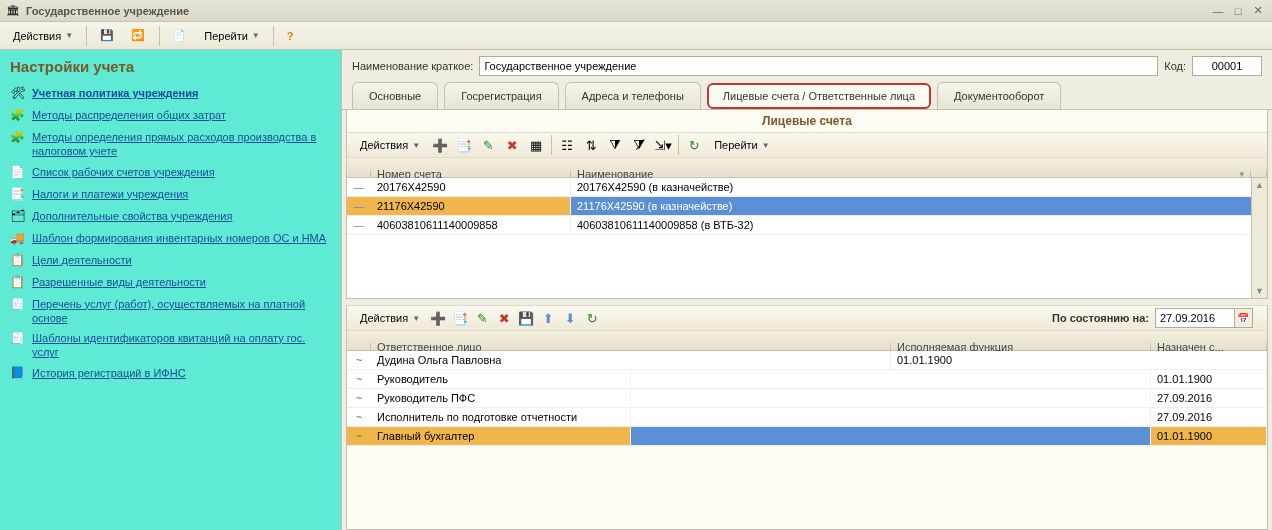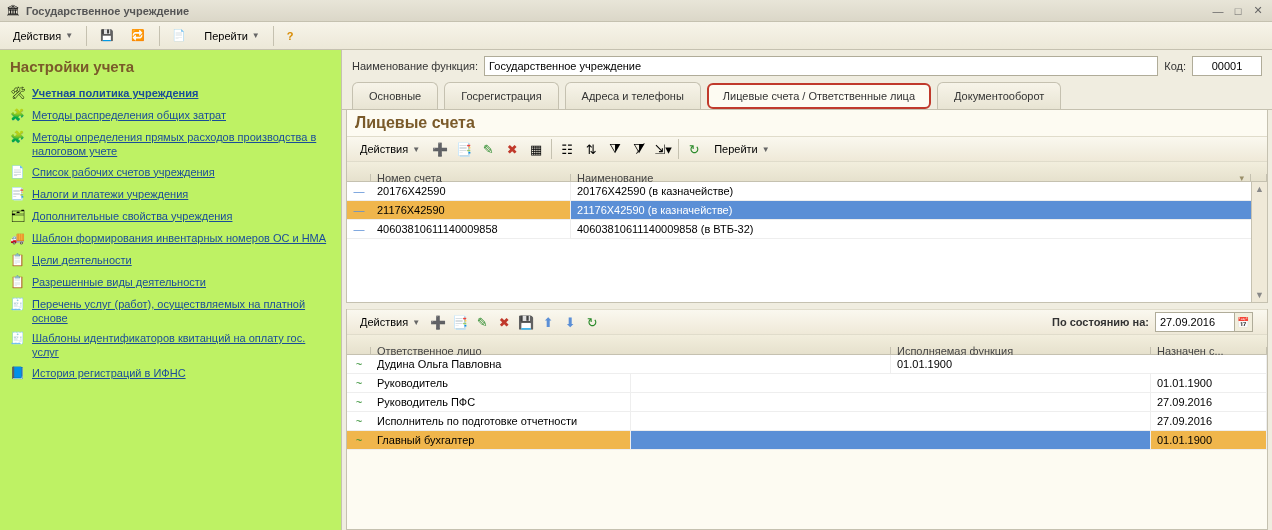--- a/index.html
+++ b/index.html
@@ -13,42 +13,42 @@
 .winbtns { display:flex; gap:4px; }
 .winbtn { width:16px;height:14px;display:flex;align-items:center;justify-content:center;color:#666;cursor:pointer;}
 
 .toolbar-main { height: 28px; background: linear-gradient(#f7f4e9,#ece8d8); border-bottom:1px solid #c5c1b0; display:flex;align-items:center;padding:0 6px;gap:4px;}
 .tbtn { height:22px;padding:0 6px;display:flex;align-items:center;gap:4px;cursor:pointer;border:1px solid transparent;border-radius:3px;}
 .tbtn .caret{font-size:8px;color:#666;}
 .sep{width:1px;height:20px;background:#c5c1b0;margin:0 2px;}
 
 .body{flex:1;display:flex;min-height:0;}
 
-.sidebar{width:342px;background:#bef264;border-right:1px solid #c5c1b0;padding:8px 10px;overflow:auto;}
+.sidebar{width:342px;background:#5eead4;border-right:1px solid #c5c1b0;padding:8px 10px;overflow:auto;}
 .sidebar h2{font-size:15px;font-weight:bold;color:#7a5a2a;margin-bottom:8px;}
 .navitem{display:flex;align-items:flex-start;gap:6px;padding:3px 0;line-height:1.3;}
 .navitem a{color:#1a4d99;text-decoration:underline;cursor:pointer;}
 .navitem.bold a{font-weight:bold;}
 .nav-icon{width:16px;height:16px;flex:0 0 16px;display:inline-flex;align-items:center;justify-content:center;font-size:12px;}
 
 .main{flex:1;display:flex;flex-direction:column;min-width:0;background:#f0ede0;}
 
 .header-row{display:flex;align-items:center;gap:6px;padding:6px 10px;}
 .header-row label{color:#333;}
 .header-row input[type=text]{height:20px;border:1px solid #b0ac99;background:#fff;padding:0 4px;font:inherit;}
 .name-input{flex:1;}
 .code-input{width:70px;text-align:center;}
 
 .tabs{display:flex;align-items:flex-end;gap:6px;padding:0 10px;height:28px;border-bottom:1px solid #c5c1b0;}
 .tab{height:27px;padding:0 16px;display:flex;align-items:center;background:linear-gradient(#f7f4e9,#e8e4d3);border:1px solid #c5c1b0;border-bottom:none;border-radius:6px 6px 0 0;cursor:pointer;color:#333;}
 .tab.active{background:#fdfbf2;font-weight:normal;}
 .tab.highlight{border:2px solid #c0392b;border-radius:6px;padding:0 14px;height:26px;}
 
 .panel{background:#fdfbf2;margin:0 4px;border:1px solid #c5c1b0;border-top:none;display:flex;flex-direction:column;}
-.panel-title{font-weight:bold;color:#7a5a2a;padding:4px 8px;font-size:16px;}
+.panel-title{font-weight:bold;color:#7a5a2a;padding:4px 8px;font-size:12px;text-align:center;}
 .panel-toolbar{height:26px;display:flex;align-items:center;gap:2px;padding:0 6px;border-top:1px solid #e0dccb;border-bottom:1px solid #e0dccb;background:linear-gradient(#faf8ef,#efe9d8);}
 .ibtn{width:22px;height:22px;display:flex;align-items:center;justify-content:center;cursor:pointer;border:1px solid transparent;border-radius:3px;font-size:13px;}
 
 .grid{display:flex;flex-direction:column;}
 .grid-header{display:flex;background:linear-gradient(#f2eedd,#e6e1cd);border-bottom:1px solid #c5c1b0;height:20px;}
 .gh1{border-right:1px solid #c5c1b0;padding:2px 6px;display:flex;align-items:center;font-weight:normal;color:#444;margin-top:12px;}
 .grid-body{background:#fff;}
 .grow{display:flex;height:19px;align-items:center;border-bottom:1px solid #eee;}
 .grow .cell{padding:0 6px;border-right:1px solid #eee;height:100%;display:flex;align-items:center;overflow:hidden;white-space:nowrap;}
 .grow.selected{background:#f0b64c;}
@@ -162,21 +162,21 @@
           </div>
           <div class="navitem">
             <span class="nav-icon">📘</span>
             <a>История регистраций в ИФНС</a>
           </div>
         </div>
     </div>
 
     <div class="main">
       <div class="header-row">
-        <label>Наименование функция:</label>
+        <label>Наименование краткое:</label>
         <input type="text" class="name-input" value="Государственное учреждение" style="">
         <label>Код:</label>
         <input type="text" class="code-input" value="00001" style="">
       </div>
 
       <div class="tabs">
         <div class="tab">Основные</div>
         <div class="tab">Госрегистрация</div>
         <div class="tab">Адреса и телефоны</div>
         <div class="tab active highlight">Лицевые счета / Ответственные лица</div>

